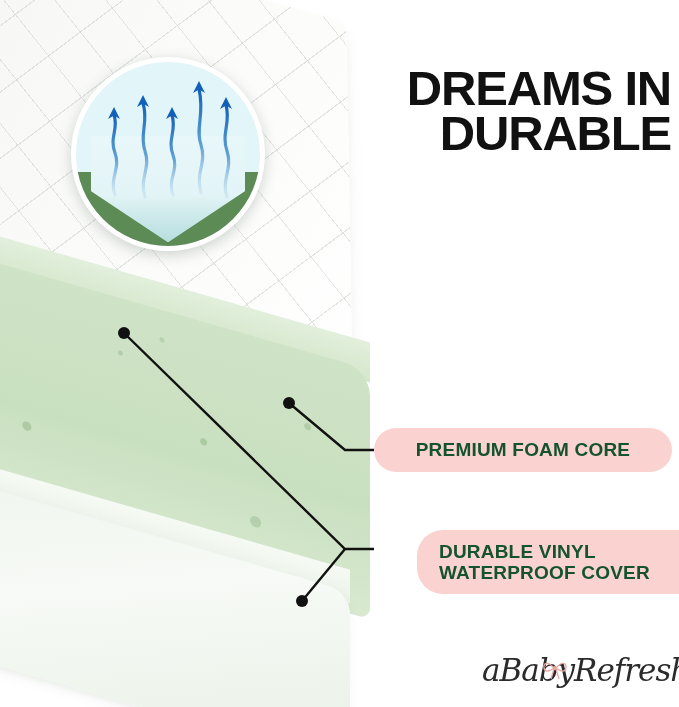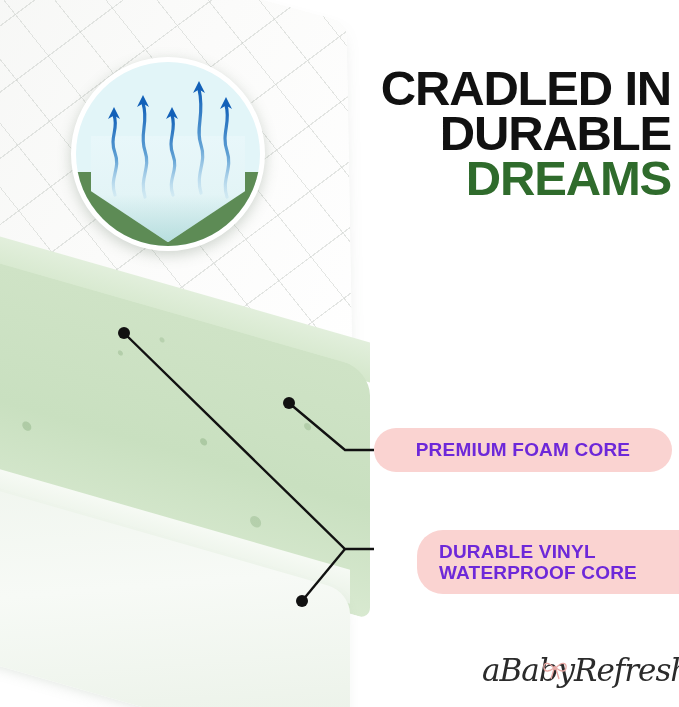--- a/index.html
+++ b/index.html
@@ -119,21 +119,21 @@
   .badge{
     position:absolute;
     background:#fad3d1;
     border-radius:26px;
     display:flex;
     align-items:center;
     box-sizing:border-box;
   }
   .badge span{
     font-weight:700;
-    color:#6d28d9;
+    color:#14532d;
     letter-spacing:.2px;
     line-height:1.12;
   }
   #badge-foam{left:374px;top:428px;width:298px;height:44px;justify-content:center;}
   #badge-foam span{font-size:19px;}
   #badge-vinyl{left:374px;top:530px;width:298px;height:64px;padding-left:22px;margin-left:43px;}
   #badge-vinyl span{font-size:19px;text-align:left;}
 
   
   #logo{
@@ -207,33 +207,32 @@
       <path d="M302,601 L345,549"></path>
     </g>
     <g fill="#111111">
       <circle cx="124" cy="333" r="6"></circle>
       <circle cx="289" cy="403" r="6"></circle>
       <circle cx="302" cy="601" r="6"></circle>
     </g>
   </svg>
 
   <div id="headline">
-    <span class="l dark">CRADLED IN</span>
+    <span class="l dark">DREAMS IN</span>
     <span class="l dark">DURABLE</span>
-    <span class="l green">DREAMS</span>
   </div>
 
   <div class="badge" id="badge-foam">
     <span>PREMIUM FOAM CORE</span>
   </div>
 
   <div class="badge" id="badge-vinyl">
     <span>
       <span>DURABLE VINYL</span><br>
-      <span>WATERPROOF CORE</span>
+      <span>WATERPROOF COVER</span>
     </span>
   </div>
 
   <div id="logo">
     <div id="logo-text"><span>aBabyRefresh</span></div>
     <svg id="bow" viewBox="0 0 26 22">
       <g fill="none" stroke="#e8a9a5" stroke-width="1.3">
         <path d="M12,10 C6,3 1,5 2,10 C3,15 8,13 12,10 Z"></path>
         <path d="M14,10 C20,3 25,5 24,10 C23,15 18,13 14,10 Z"></path>
         <path d="M12,11 L9,21 M14,11 L17,21"></path>

